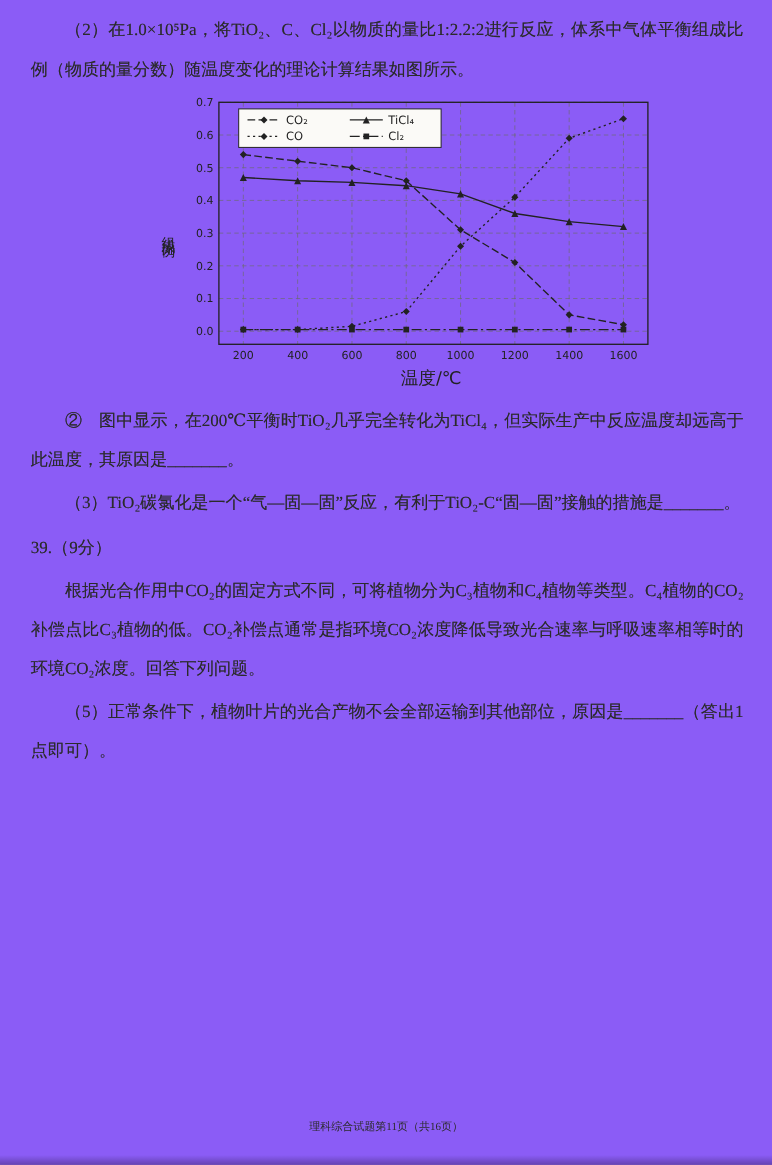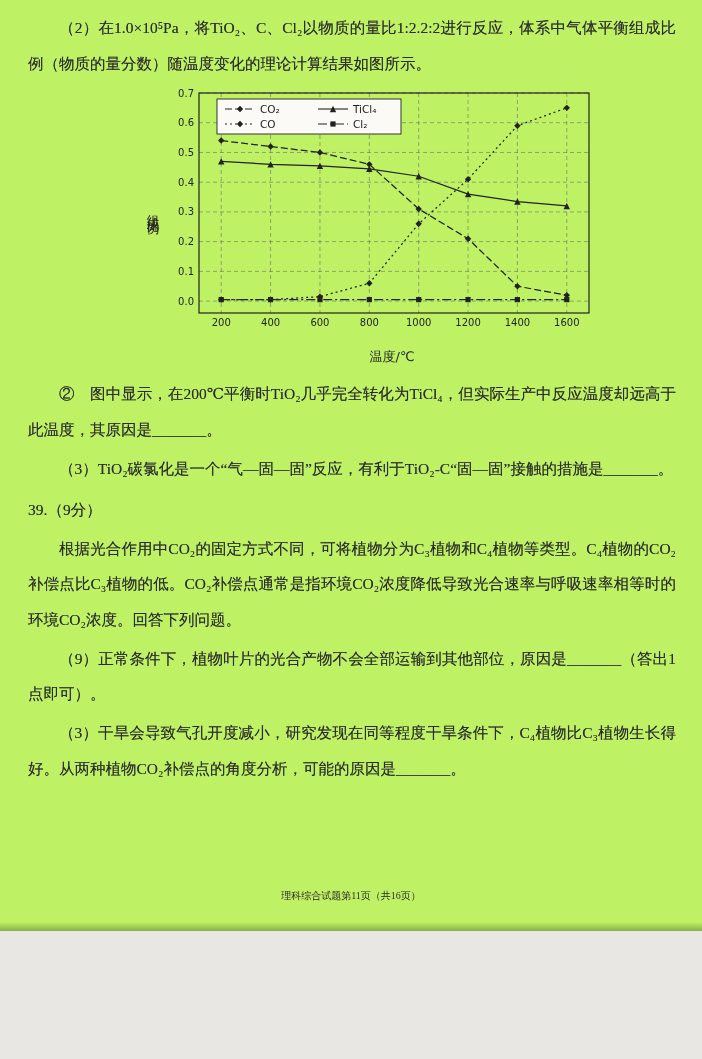--- a/index.html
+++ b/index.html
@@ -1,21 +1,21 @@
 <!DOCTYPE html>
 <html><head>
 <meta charset="utf-8">
 <style>
   * { margin:0; padding:0; box-sizing:border-box; }
   html,body { background:#e9e7e3; }
   .page {
     position:relative;
-    width:702px; height:931px;
+    width:702px; height:1059px;
     margin:0 auto;
-    background:#bef264;
+    background:#8b5cf6;
     color:#2b2b2b;
     font-family:"Liberation Serif","DejaVu Serif",serif;
     overflow:hidden;
     padding:10px 26px 0 28px;
     box-shadow:0 0 4px rgba(0,0,0,.25);
   }
   .para {
     font-size:15.5px;
     line-height:2.3;
     text-indent:2em;
@@ -33,23 +33,23 @@
     letter-spacing:3px;
     color:#222;
     margin-right:2px;
     font-family:"DejaVu Sans",sans-serif;
   }
   .x-axis-label {
     width:438px;
     margin-left:18px;
     padding-left:22px;
     text-align:center;
-    font-size:13px;
+    font-size:16px;
     color:#222;
-    margin-top:15px;
+    margin-top:1px;
     font-family:"DejaVu Sans",sans-serif;
   }
   svg text { font-family:"DejaVu Sans",sans-serif; }
   .footer {
     position:absolute;
     left:0; right:0; bottom:28px;
     text-align:center;
     font-size:10px;
     color:#2b2b2b;
   }
@@ -156,18 +156,17 @@
         </svg>
     </div>
     <div class="x-axis-label">温度/℃</div>
   </div>
 
   <p class="para">②　图中显示，在200℃平衡时TiO₂几乎完全转化为TiCl₄，但实际生产中反应温度却远高于此温度，其原因是_______。</p>
   <p class="para">（3）TiO₂碳氯化是一个“气—固—固”反应，有利于TiO₂-C“固—固”接触的措施是_______。</p>
 
   <p class="para qnum">39.（9分）</p>
   <p class="para">根据光合作用中CO₂的固定方式不同，可将植物分为C₃植物和C₄植物等类型。C₄植物的CO₂补偿点比C₃植物的低。CO₂补偿点通常是指环境CO₂浓度降低导致光合速率与呼吸速率相等时的环境CO₂浓度。回答下列问题。</p>
-  <p class="para">（9）正常条件下，植物叶片的光合产物不会全部运输到其他部位，原因是_______（答出1点即可）。</p>
-  <p class="para">（3）干旱会导致气孔开度减小，研究发现在同等程度干旱条件下，C₄植物比C₃植物生长得好。从两种植物CO₂补偿点的角度分析，可能的原因是_______。</p>
+  <p class="para">（5）正常条件下，植物叶片的光合产物不会全部运输到其他部位，原因是_______（答出1点即可）。</p>
 
   <div class="footer">理科综合试题第11页（共16页）</div>
   <div class="scan-edge"></div>
 </div>
 
 </body></html>

